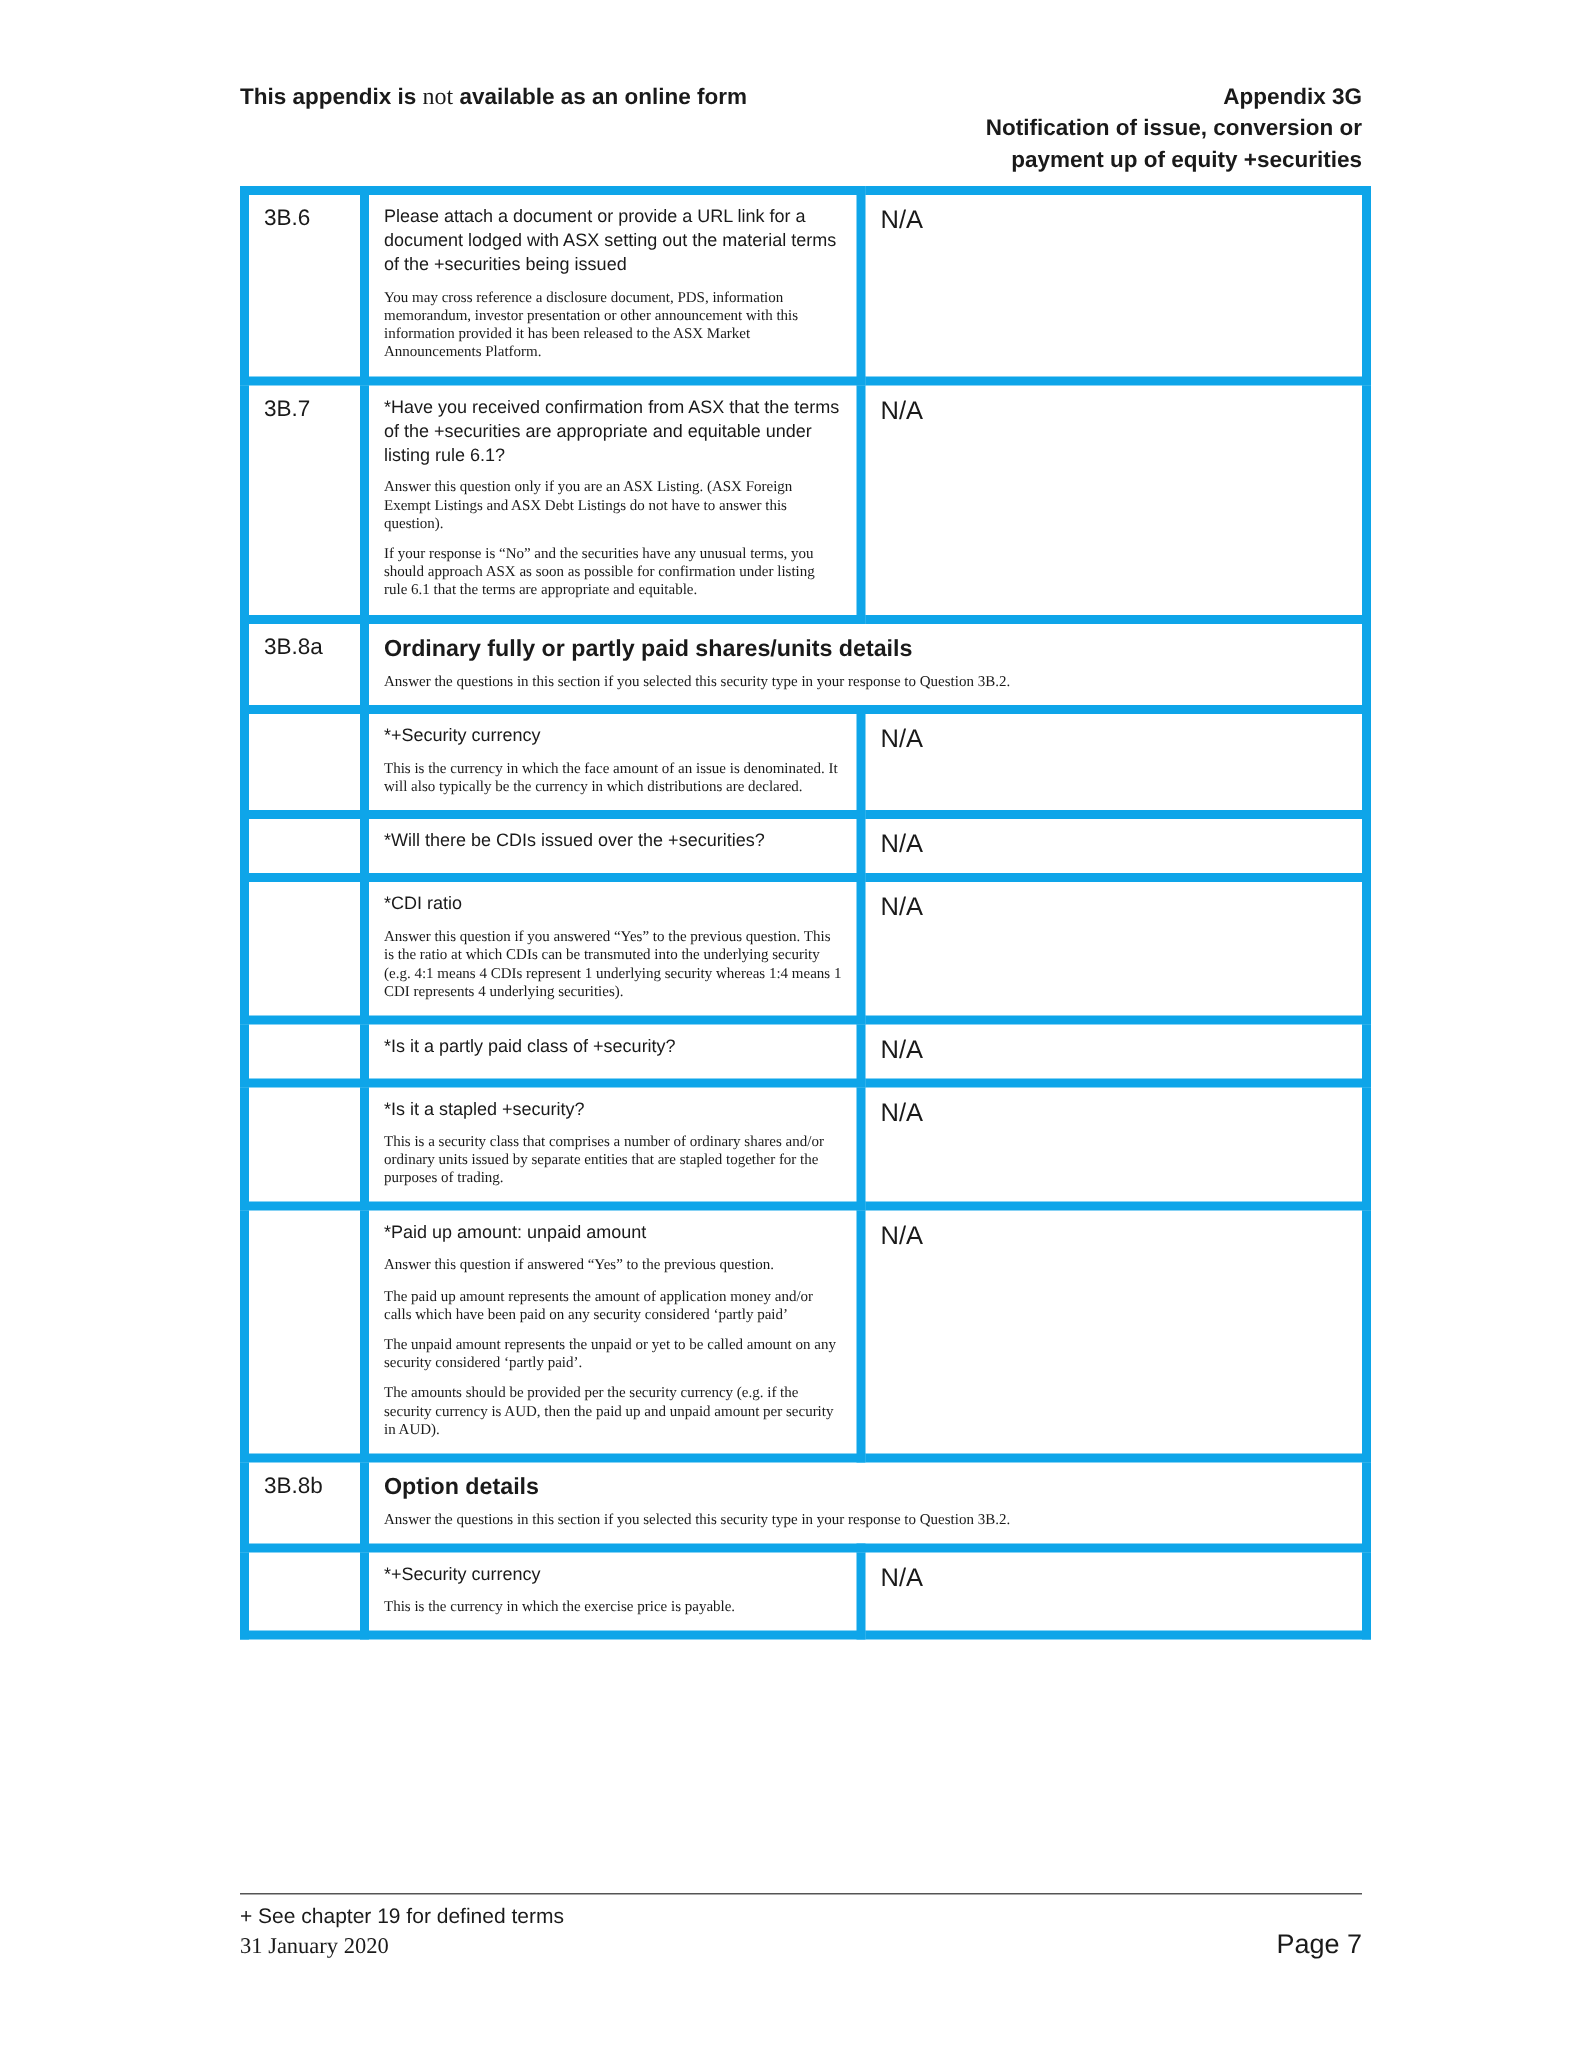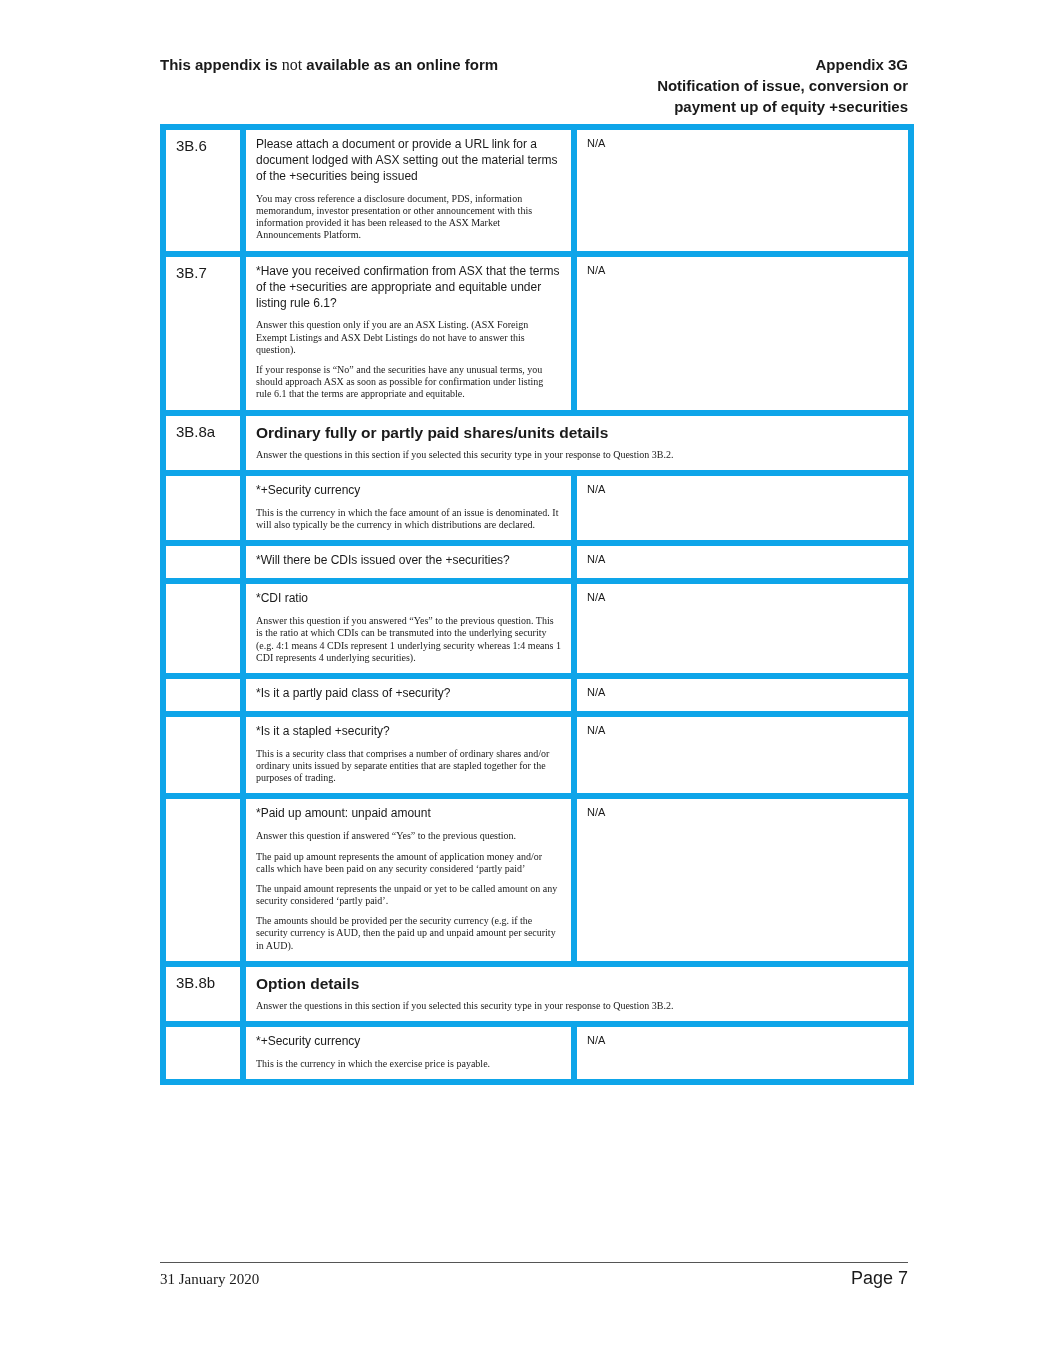--- a/index.html
+++ b/index.html
@@ -64,21 +64,21 @@
     line-height: 1.3;
   }
   p.note {
     font-family: "Liberation Serif", serif;
     font-size: 10px;
     line-height: 1.22;
     margin: 8px 0 0 0;
   }
   p.note.section-note { margin-top: 6px; }
   td.answer-cell {
-    font-size: 11px;
+    font-size: 17px;
   }
 
   
   .doc-footer {
     position: absolute;
     left: 160px;
     top: 1262px;
     width: 748px;
   }
   .footer-rule {
@@ -226,17 +226,18 @@
         </td>
         <td class="answer-cell">N/A</td>
       </tr>
 
     </tbody>
   </table>
 </div>
 
 <div class="doc-footer">
   <hr class="footer-rule">
+  <div class="footer-terms">+ See chapter 19 for defined terms</div>
   <div class="footer-row">
     <span class="footer-date">31 January 2020</span>
     <span class="footer-page">Page 7</span>
   </div>
 </div>
 
 </body></html>

